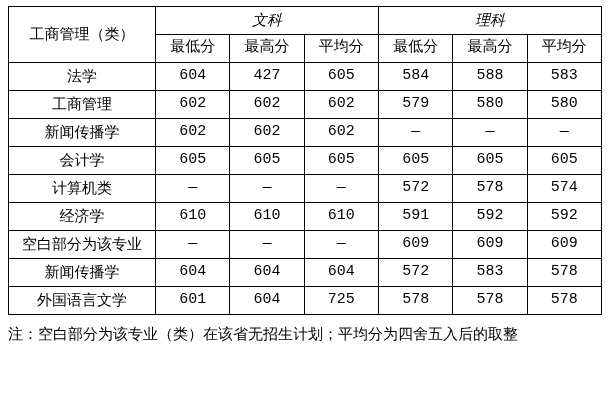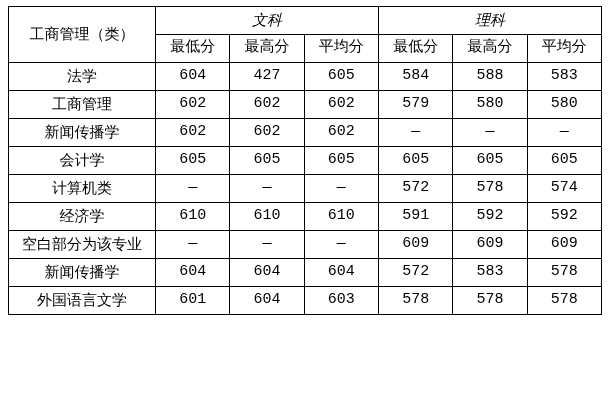--- a/index.html
+++ b/index.html
@@ -155,24 +155,25 @@
         <td class="val">604</td>
         <td class="val">604</td>
         <td class="val">572</td>
         <td class="val">583</td>
         <td class="val">578</td>
       </tr>
       <tr>
         <td class="major-name">外国语言文学</td>
         <td class="val">601</td>
         <td class="val">604</td>
-        <td class="val">603</td>
+        <td class="val">725</td>
         <td class="val">578</td>
         <td class="val">578</td>
         <td class="val">578</td>
       </tr>
     </tbody>
   </table>
 
   <div class="note">
+    <span>注：空白部分为该专业（类）在该省无招生计划；平均分为四舍五入后的取整</span>
   </div>
 
 </div>
 
 </body></html>

